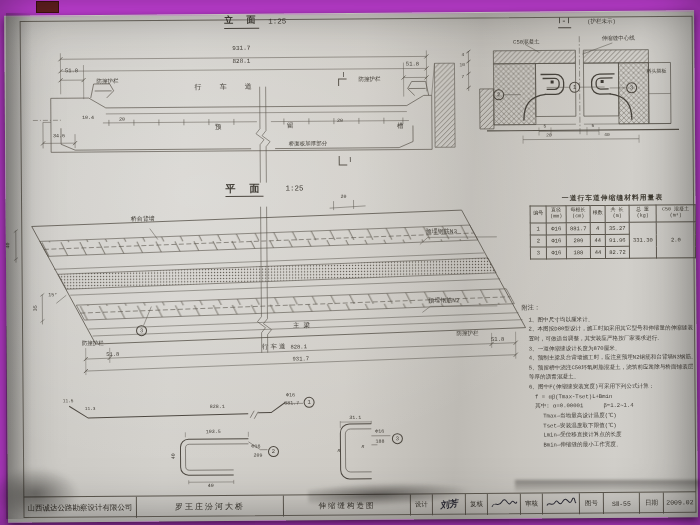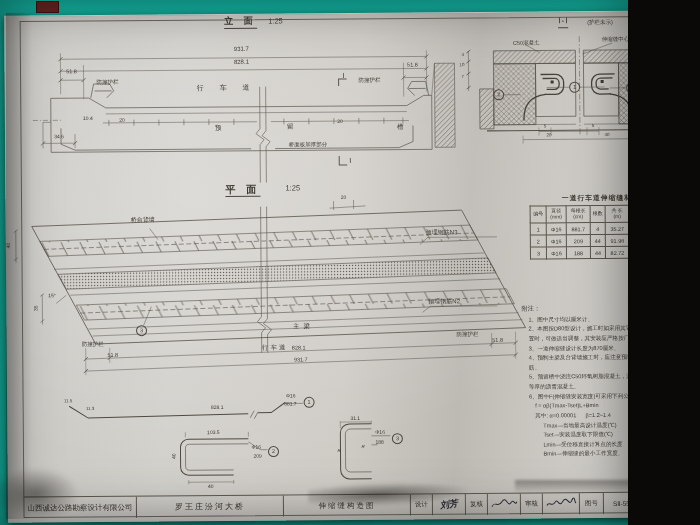--- a/index.html
+++ b/index.html
@@ -1,17 +1,17 @@
 <!DOCTYPE html>
 <html><head>
 <meta charset="utf-8">
 <style>
   html,body{margin:0;padding:0;background:#0a0908;}
-  .photo{position:relative;width:628px;height:525px;background:#14b8a6;overflow:hidden;
-         font-family:Liberation Sans, sans-serif;}
+  .photo{position:relative;width:700px;height:525px;background:#d946ef;overflow:hidden;
+         font-family:Liberation Mono, monospace;}
   .photo::after{content:"";position:absolute;inset:0;pointer-events:none;z-index:60;
          box-shadow:inset 0 0 55px rgba(0,0,0,0.5);}
   .stamp{position:absolute;left:36px;top:1px;width:21px;height:10px;background:#6d2424;
          border:1px solid #451212;z-index:5;}
   .sheet{position:absolute;inset:0;transform:rotate(-0.45deg);transform-origin:350px 260px;}
   .paper{position:absolute;left:6px;top:13px;width:690px;height:506px;
          border-top:1px solid #e6e4de;
          background:
            radial-gradient(ellipse at 28% 35%, rgba(255,255,255,0.22), rgba(255,255,255,0) 60%),
            linear-gradient(94deg,#c9c7c2 0%,#d3d1cc 26%,#cfccc6 50%,#bdbab4 66%,#c8c5bf 75%,#d1cfca 88%,#c3c1bc 100%);

